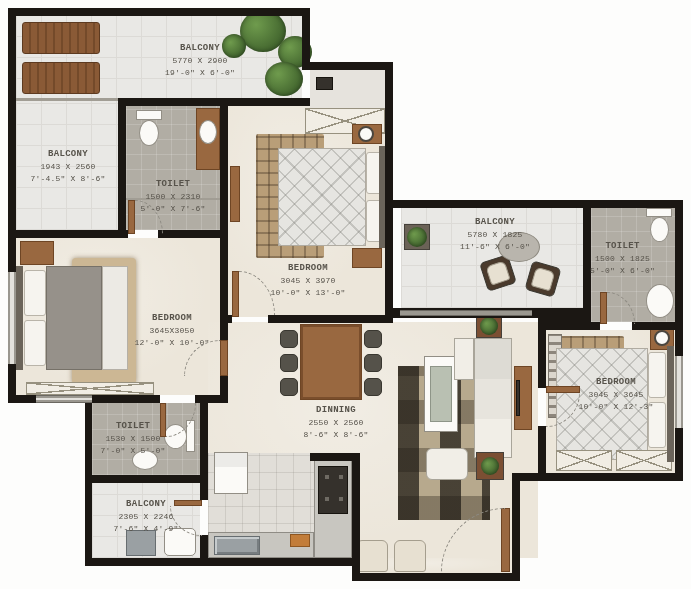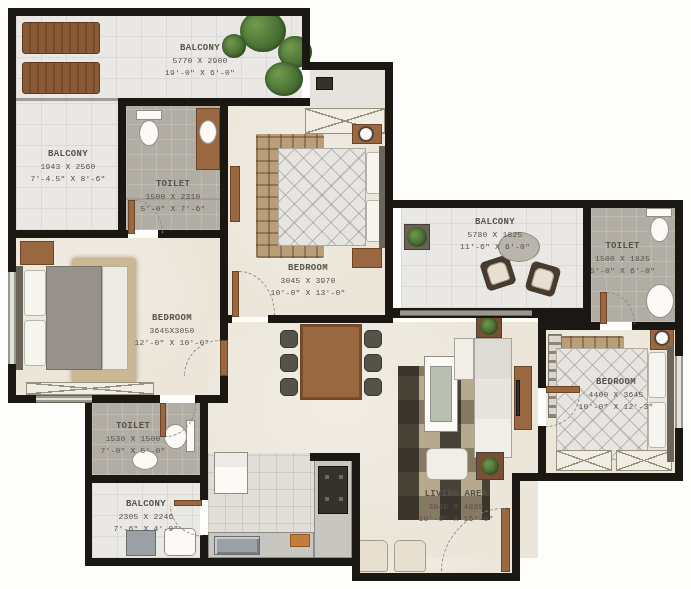--- a/index.html
+++ b/index.html
@@ -272,32 +272,32 @@
     <span class="dim">1500 X 1825</span>
     <span class="dim">5'-0" X 6'-0"</span>
   </div>
   <div class="lbl" style="left:112px;top:312px">
     <span>BEDROOM</span>
     <span class="dim">3645X3050</span>
     <span class="dim">12'-0" X 10'-0"</span>
   </div>
   <div class="lbl" style="left:556px;top:376px">
     <span>BEDROOM</span>
-    <span class="dim">4400 X 3645</span>
+    <span class="dim">3045 X 3645</span>
     <span class="dim">10'-0" X 12'-3"</span>
+  </div>
+  <div class="lbl" style="left:276px;top:404px">
+    <span>DINNING</span>
+    <span class="dim">2550 X 2560</span>
+    <span class="dim">8'-6" X 8'-6"</span>
   </div>
   <div class="lbl" style="left:78px;top:420px;width:110px">
     <span>TOILET</span>
     <span class="dim">1530 X 1500</span>
     <span class="dim">7'-0" X 5'-0"</span>
   </div>
   <div class="lbl" style="left:86px;top:498px">
     <span>BALCONY</span>
     <span class="dim">2305 X 2246</span>
     <span class="dim">7'-6" X 4'-9"</span>
   </div>
-  <div class="lbl" style="left:396px;top:488px">
-    <span>LIVING AREA</span>
-    <span class="dim">3045 X 4885</span>
-    <span class="dim">10'-0" X 16'-0"</span>
-  </div>
 
 </div>
 
 </body></html>

